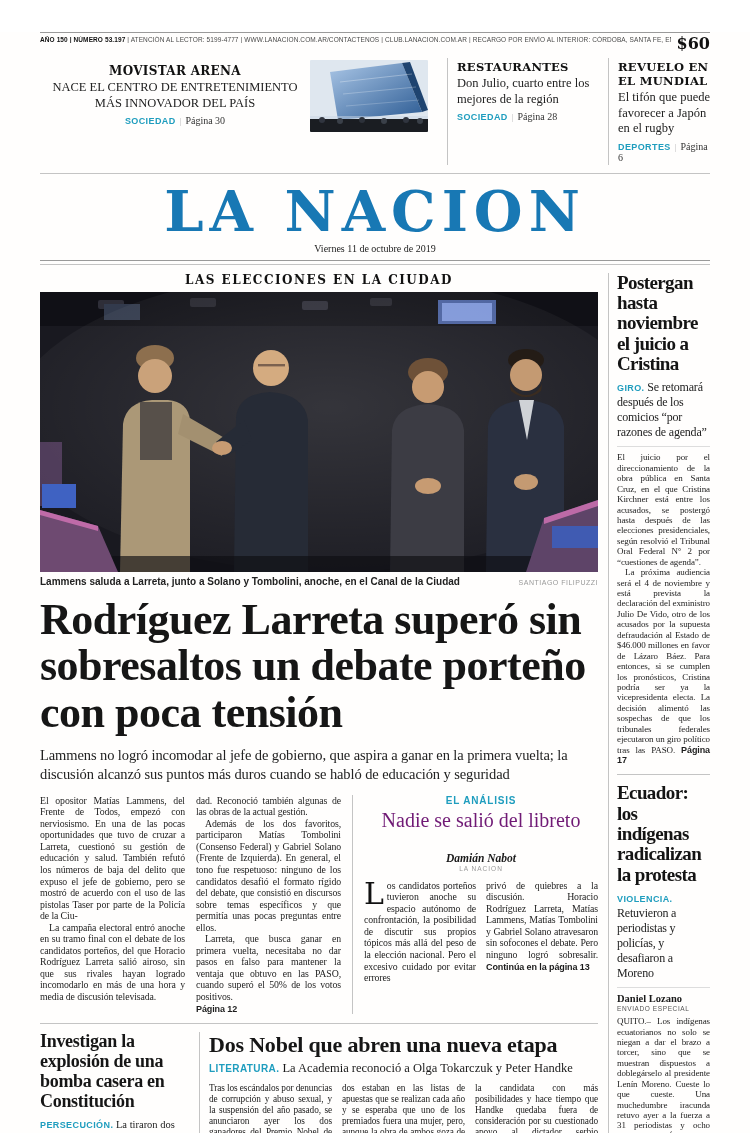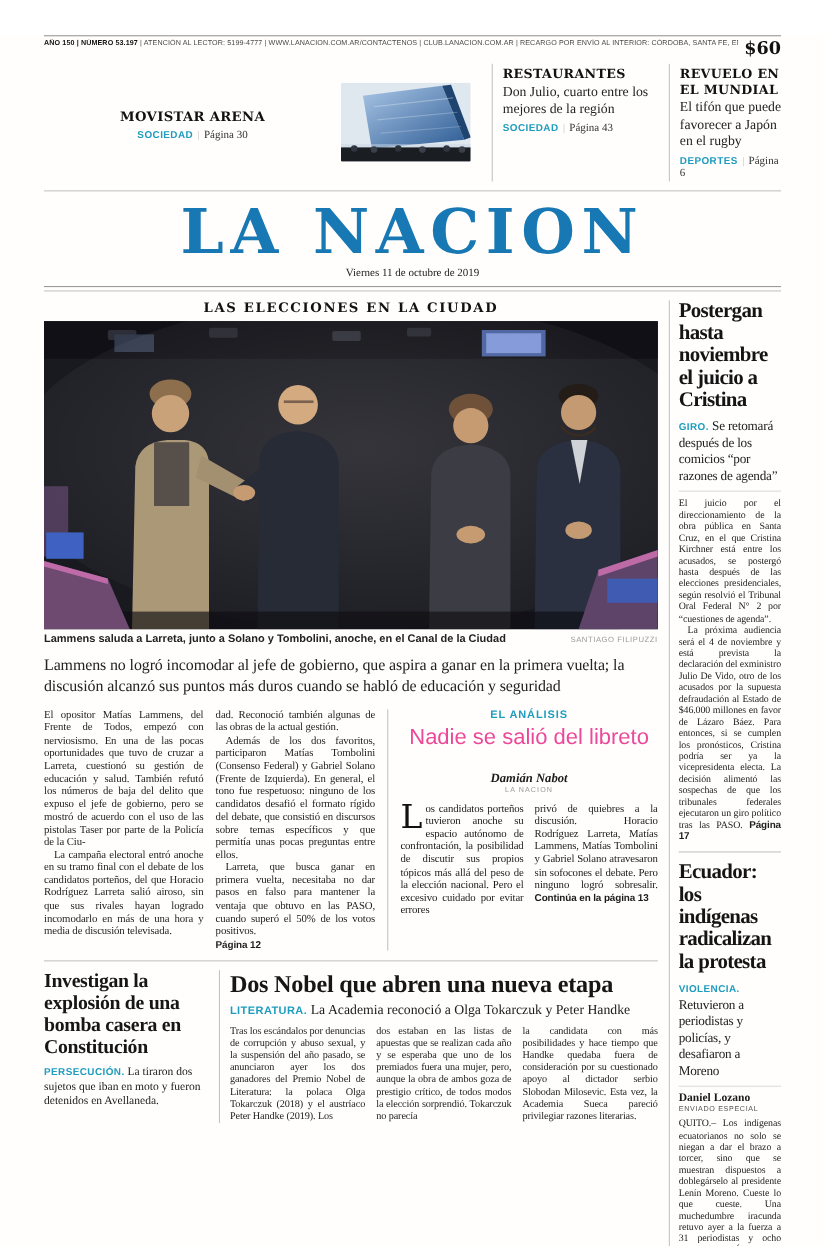--- a/index.html
+++ b/index.html
@@ -16,21 +16,21 @@
 
   
   .topbar{display:flex;align-items:flex-start;border-top:1px solid var(--rule-dark);margin-top:32px;padding-top:3px;}
   .topbar-info{flex:1;font-family:"Liberation Sans",sans-serif;font-size:6.5px;color:#4a4a4a;white-space:nowrap;overflow:hidden;letter-spacing:.1px;}
   .topbar-info b{color:#111;}
   .price{font-family:"DejaVu Serif",serif;font-weight:bold;font-size:16px;color:#111;margin-left:6px;line-height:1;}
 
   
   .promos{display:flex;align-items:stretch;margin-top:6px;padding-bottom:8px;border-bottom:1px solid var(--rule);}
   .promo{padding:2px 0;}
-  .promo-1{width:398px;display:flex;gap:0;align-items:center;}
+  .promo-1{width:398px;display:flex;gap:0;}
   .promo1-text{width:270px;text-align:center;padding-top:4px;}
   .promo-kicker{font-family:"DejaVu Serif",serif;font-weight:bold;font-size:12px;letter-spacing:.3px;color:#111;}
   .promo-title-caps{font-family:"Liberation Serif",serif;font-size:12.5px;line-height:1.25;color:#222;margin-top:2px;}
   .promo-meta{margin-top:4px;font-size:10px;}
   .seclabel{font-family:"Liberation Sans",sans-serif;font-weight:bold;font-size:9px;letter-spacing:.4px;color:var(--teal);}
   .meta-sep{color:#bbb;margin:0 4px;font-size:9px;}
   .pageref{font-size:10px;color:#333;}
   .promo-img{width:118px;height:72px;overflow:hidden;border-radius:1px;}
   .vrule{width:1px;background:var(--rule);margin:0 9px;}
   .promo-2{width:142px;}
@@ -62,21 +62,21 @@
   .subhead{font-size:14.5px;line-height:1.35;color:#222;margin-top:9px;letter-spacing:-.1px;}
 
   .bodyrow{display:flex;gap:11px;margin-top:10px;}
   .bodycol{width:145px;font-size:9.8px;line-height:1.18;text-align:justify;letter-spacing:-.1px;color:#1d1d1d;}
   .bodycol p + p{text-indent:9px;}
   .pageref-b{font-family:"Liberation Sans",sans-serif;font-weight:bold;font-size:9px;margin-top:1px;}
   .inline-page{font-family:"Liberation Sans",sans-serif;font-weight:bold;font-size:9px;}
 
   .analysis{flex:1;border-left:1px solid var(--rule);padding-left:11px;}
   .an-label{text-align:center;font-family:"Liberation Sans",sans-serif;font-weight:bold;font-size:10px;letter-spacing:.8px;color:var(--teal);}
-  .an-title{text-align:center;font-family:Liberation Sans, sans-serif;font-size:20px;color:#ec4899;margin-top:3px;}
+  .an-title{text-align:center;font-family:Liberation Serif, serif;font-size:20px;color:#701a75;margin-top:3px;}
   .an-author{text-align:center;font-weight:bold;font-style:italic;font-size:11.5px;margin-top:20px;}
   .an-source{text-align:center;font-family:"Liberation Sans",sans-serif;font-size:6.5px;letter-spacing:1px;color:#999;margin-top:1px;}
   .an-cols{display:flex;gap:10px;margin-top:8px;}
   .an-col{flex:1;font-size:9.8px;line-height:1.18;text-align:justify;letter-spacing:-.1px;}
   .dropcap{float:left;font-family:"DejaVu Serif",serif;font-size:30px;line-height:.8;padding:2px 3px 0 0;color:#111;}
   .cont{font-family:"Liberation Sans",sans-serif;font-size:9px;}
 
   .hrule{border-top:1px solid var(--rule);margin:9px 0 8px;}
 
   
@@ -110,20 +110,21 @@
 
   <header class="topbar">
     <div class="topbar-info"><b>AÑO 150 | NÚMERO 53.197</b><span> | ATENCIÓN AL LECTOR: 5199-4777 | WWW.LANACION.COM.AR/CONTACTENOS | CLUB.LANACION.COM.AR | RECARGO POR ENVÍO AL INTERIOR: CÓRDOBA, SANTA FE, ENTRE RÍOS, LA PAMPA Y BUENOS AIRES: $8 RESTO DEL PAÍS: $8. CAPITAL, GBA Y LA PLATA</span></div>
     <div class="price">$60</div>
   </header>
 
   <section class="promos">
     <article class="promo promo-1">
       <div class="promo1-text">
         <div class="promo-kicker">MOVISTAR ARENA</div>
+        <div class="promo-title-caps">NACE EL CENTRO DE ENTRETENIMIENTO MÁS INNOVADOR DEL PAÍS</div>
         <div class="promo-meta">
           <span class="seclabel">SOCIEDAD</span><span class="meta-sep">|</span><span class="pageref">Página 30</span>
         </div>
       </div>
       <div class="promo-img">
         <svg viewBox="0 0 118 72" preserveAspectRatio="none">
           <rect x="0" y="0" width="118" height="72" fill="#dfe7ef"></rect>
           <defs>
             <linearGradient id="bg1" x1="0" y1="0" x2="1" y2="1">
               <stop offset="0" stop-color="#aac6e6"></stop>
@@ -144,21 +145,21 @@
           <circle cx="96" cy="60" r="3" fill="#30353f"></circle>
             <circle cx="110" cy="61" r="3" fill="#3a4049"></circle>
         </svg>
       </div>
     </article>
     <div class="vrule"></div>
     <article class="promo promo-2 promo-side">
       <div class="promo-kicker">RESTAURANTES</div>
       <div class="promo-title">Don Julio, cuarto entre los mejores de la región</div>
       <div class="promo-meta">
-        <span class="seclabel">SOCIEDAD</span><span class="meta-sep">|</span><span class="pageref">Página 43</span>
+        <span class="seclabel">SOCIEDAD</span><span class="meta-sep">|</span><span class="pageref">Página 28</span>
       </div>
     </article>
     <div class="vrule"></div>
     <article class="promo promo-3 promo-side">
       <div class="promo-kicker">REVUELO EN EL MUNDIAL</div>
       <div class="promo-title">El tifón que puede favorecer a Japón en el rugby</div>
       <div class="promo-meta">
         <span class="seclabel">DEPORTES</span><span class="meta-sep">|</span><span class="pageref">Página 6</span>
       </div>
     </article>
@@ -235,20 +236,21 @@
             <rect x="512" y="234" width="46" height="22" fill="#3b5fc0" opacity="0.85"></rect>
           </g>
         </svg>
       </div>
 
       <div class="caption-row">
         <div class="caption">Lammens saluda a Larreta, junto a Solano y Tombolini, anoche, en el Canal de la Ciudad</div>
         <div class="credit">SANTIAGO FILIPUZZI</div>
       </div>
 
+      <h2 class="headline">Rodríguez Larreta superó sin sobresaltos un debate porteño con poca tensión</h2>
       <p class="subhead">Lammens no logró incomodar al jefe de gobierno, que aspira a ganar en la primera vuelta; la discusión alcanzó sus puntos más duros cuando se habló de educación y seguridad</p>
 
       <div class="bodyrow">
         <div class="bodycol">
           <p>El opositor Matías Lammens, del Frente de Todos, empezó con nerviosismo. En una de las pocas oportunidades que tuvo de cruzar a Larreta, cuestionó su gestión de educación y salud. También refutó los números de baja del delito que expuso el jefe de gobierno, pero se mostró de acuerdo con el uso de las pistolas Taser por parte de la Policía de la Ciu-</p>
           <p>La campaña electoral entró anoche en su tramo final con el debate de los candidatos porteños, del que Horacio Rodríguez Larreta salió airoso, sin que sus rivales hayan logrado incomodarlo en más de una hora y media de discusión televisada.</p>
         </div>
         <div class="bodycol">
           <p>dad. Reconoció también algunas de las obras de la actual gestión.</p>
           <p>Además de los dos favoritos, participaron Matías Tombolini (Consenso Federal) y Gabriel Solano (Frente de Izquierda). En general, el tono fue respetuoso: ninguno de los candidatos desafió el formato rígido del debate, que consistió en discursos sobre temas específicos y que permitía unas pocas preguntas entre ellos.</p>

